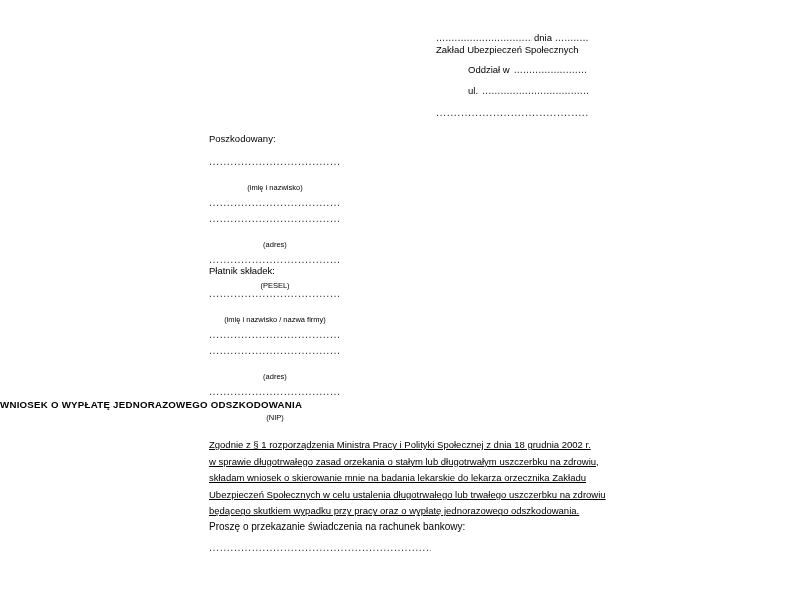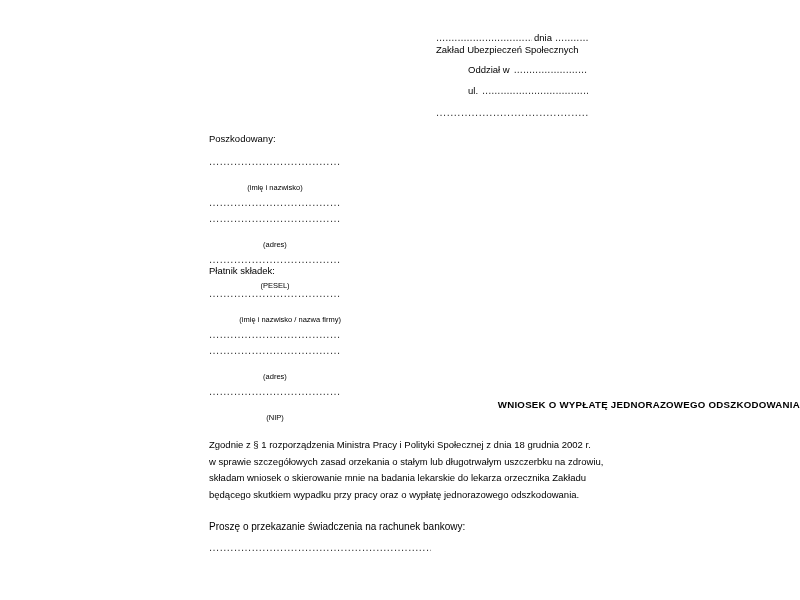--- a/index.html
+++ b/index.html
@@ -133,48 +133,48 @@
     text-align: center;
     font-size: 7.5px;
     line-height: 10px;
     margin-top: 17px;
     margin-bottom: 4px;
     white-space: nowrap;
   }
   .party-caption.wide {
     width: 132px;
     margin-left: 0;
-    text-align: right;
   }
   .gap-line { margin-top: 6px; }
 
   
   .doc-title {
     position: absolute;
     left: 0;
     top: 399px;
     width: 800px;
-    text-align: right;
+    text-align: left;
     font-size: 9.7px;
     font-weight: bold;
     letter-spacing: 0.25px;
     white-space: nowrap;
   }
 
   
   .body-block {
     position: absolute;
     left: 209px;
     top: 437px;
     width: 390px;
   }
   .body-line {
     font-size: 9.5px;
     line-height: 16.6px;
     white-space: nowrap;
+    text-decoration: underline;
   }
 
   
   .bank-block {
     position: absolute;
     left: 209px;
     top: 521px;
     width: 230px;
   }
   .bank-text {
@@ -258,22 +258,23 @@
     <div class="party-line">
       <span class="dots"></span>
     </div>
     <div class="party-caption">(NIP)</div>
   </div>
 
   <div class="doc-title">WNIOSEK O WYPŁATĘ JEDNORAZOWEGO ODSZKODOWANIA</div>
 
   <div class="body-block">
     <div class="body-line">Zgodnie z § 1 rozporządzenia Ministra Pracy i Polityki Społecznej z dnia 18 grudnia 2002 r.</div>
-    <div class="body-line">w sprawie szczegółowych zasad orzekania o stałym lub długotrwałym uszczerbku na zdrowiu,</div>
+    <div class="body-line">w sprawie długotrwałego zasad orzekania o stałym lub długotrwałym uszczerbku na zdrowiu,</div>
     <div class="body-line">składam wniosek o skierowanie mnie na badania lekarskie do lekarza orzecznika Zakładu</div>
+    <div class="body-line">Ubezpieczeń Społecznych w celu ustalenia długotrwałego lub trwałego uszczerbku na zdrowiu</div>
     <div class="body-line">będącego skutkiem wypadku przy pracy oraz o wypłatę jednorazowego odszkodowania.</div>
   </div>
 
   <div class="bank-block">
     <div class="bank-text">Proszę o przekazanie świadczenia na rachunek bankowy:</div>
     <div class="bank-line">
       <span class="dots"></span>
     </div>
   </div>
 

